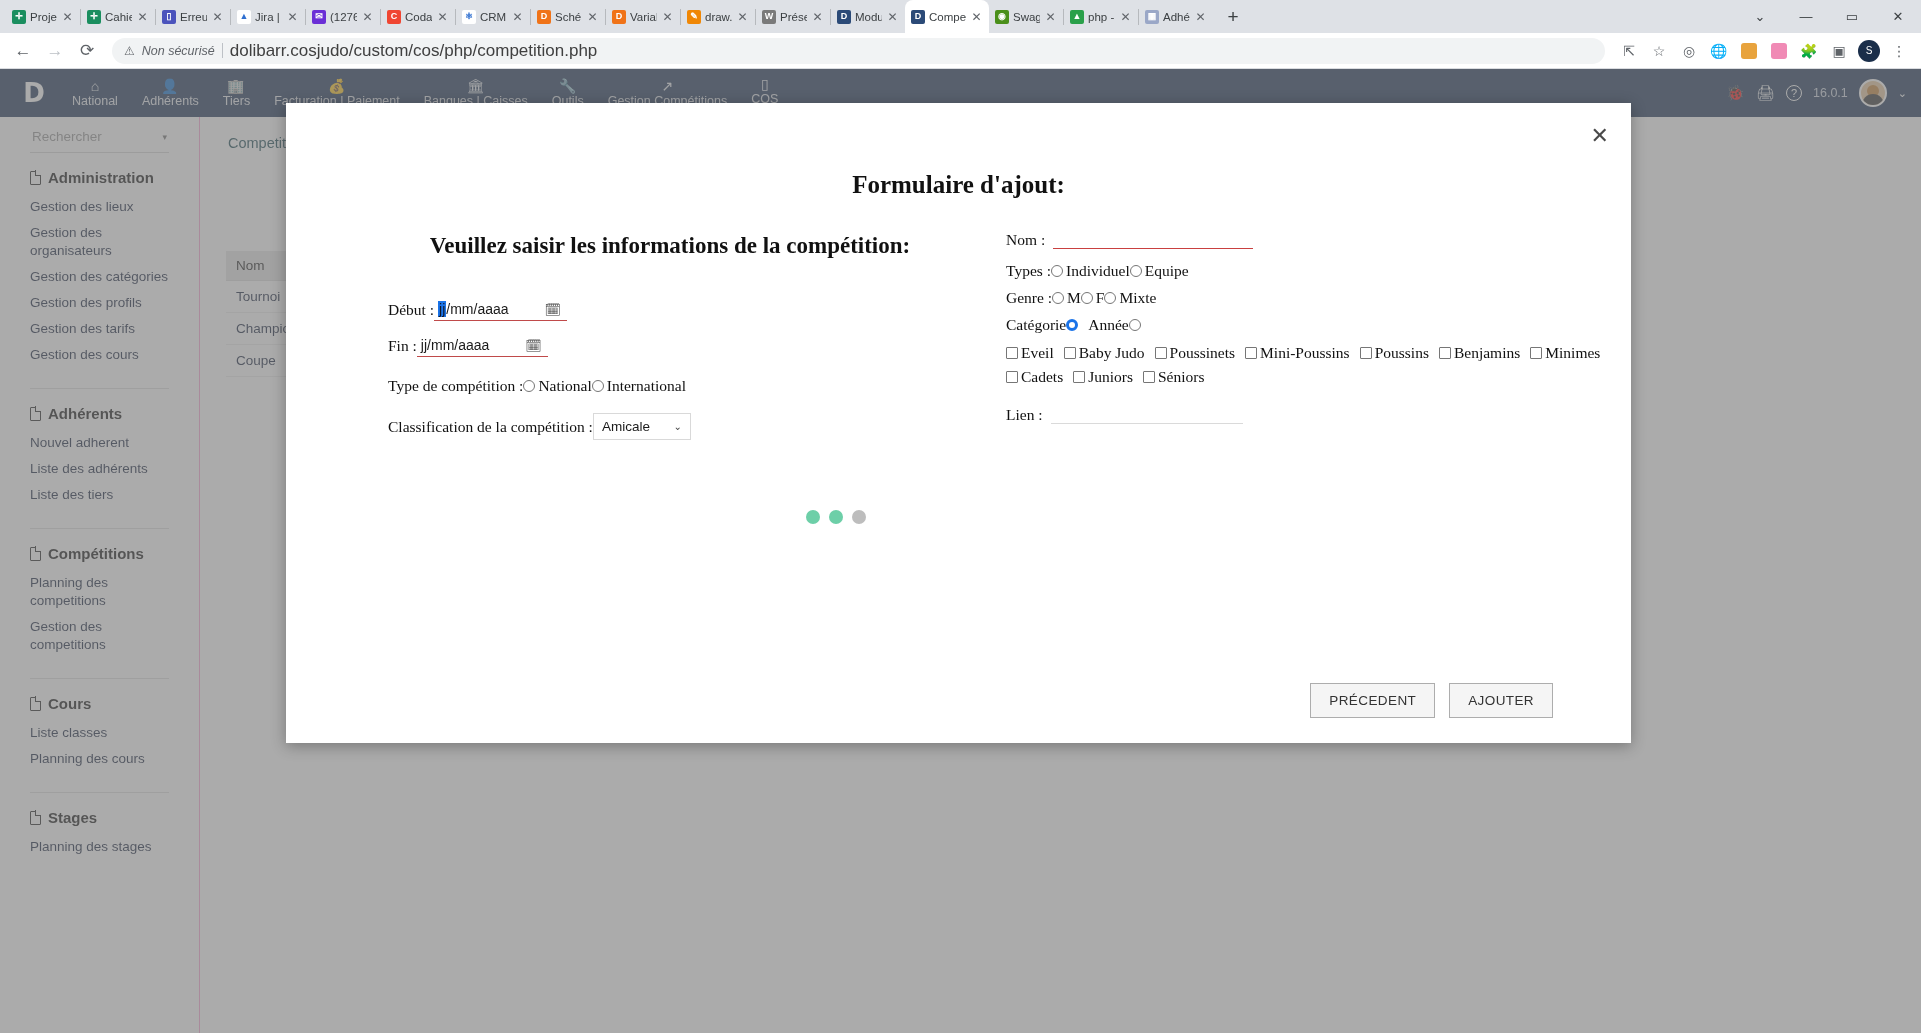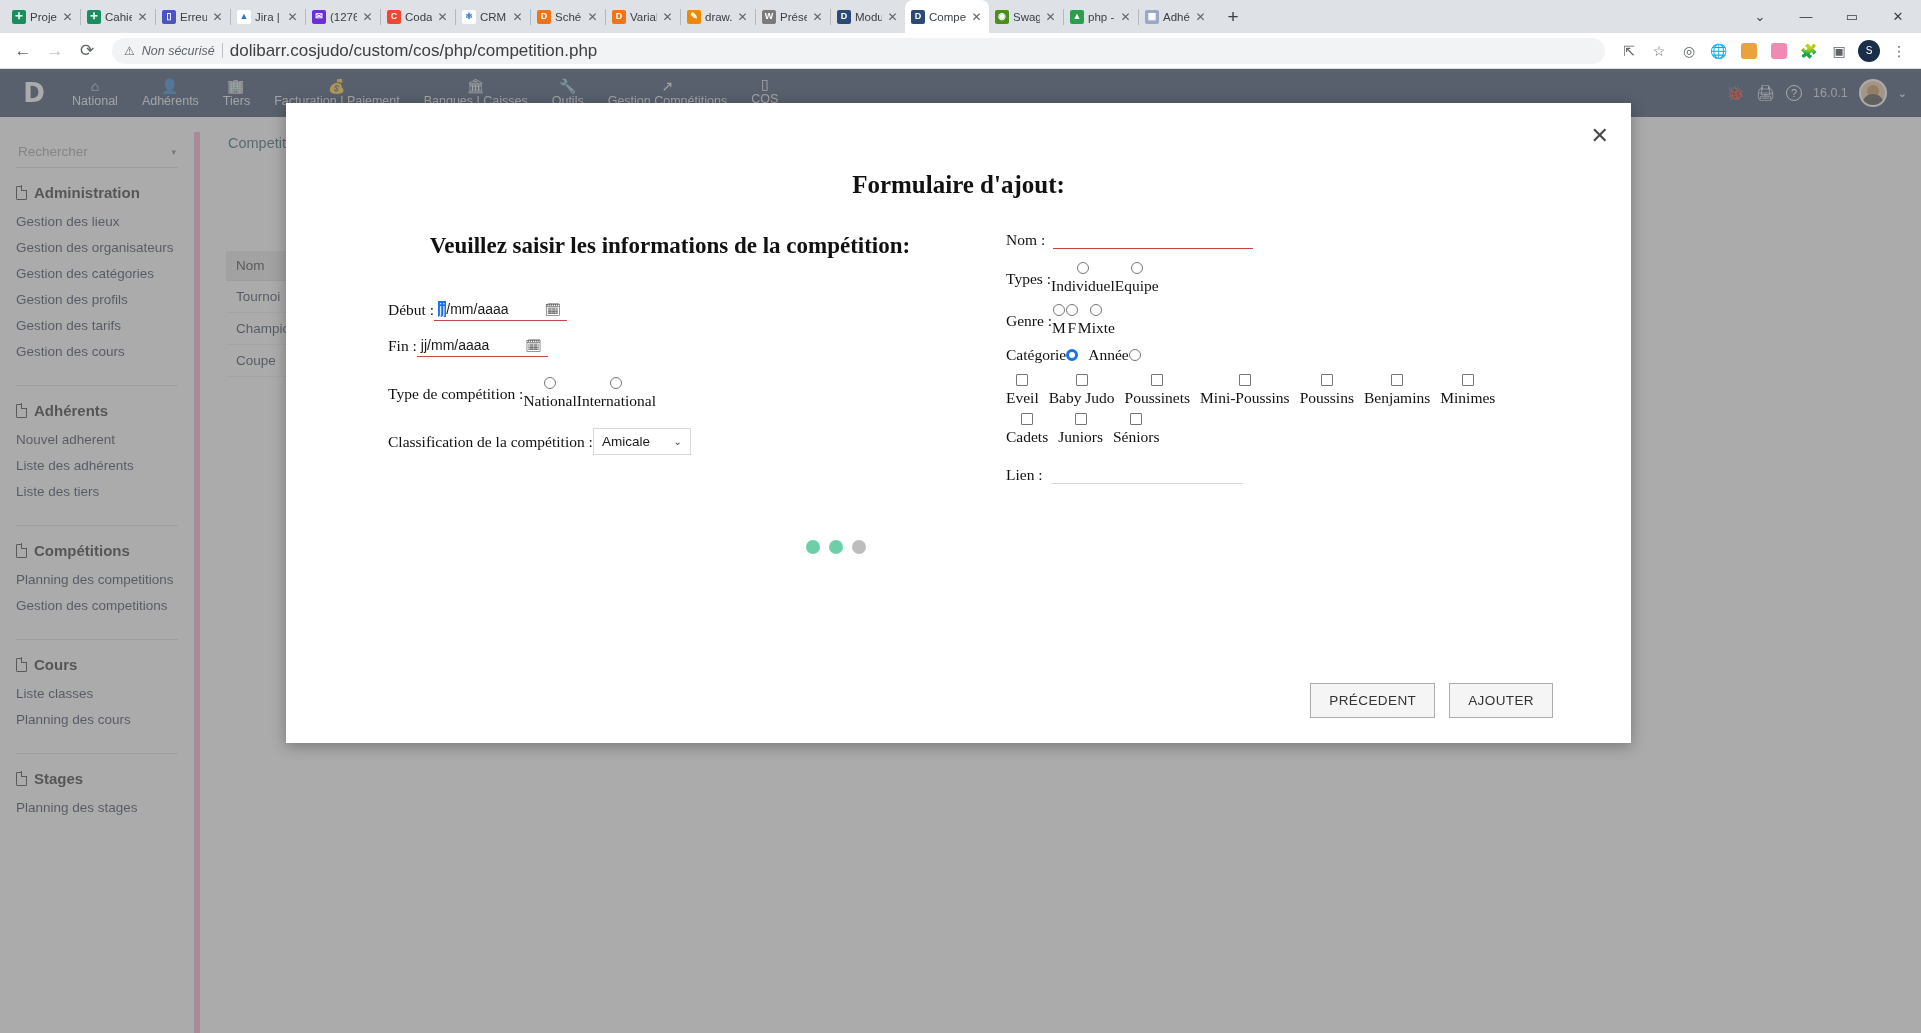--- a/index.html
+++ b/index.html
@@ -117,23 +117,22 @@
     justify-content:center; overflow:hidden; position:relative;
   }
   #user-av .head { width:12px; height:12px; border-radius:50%; background:#c8883f; position:absolute; top:4px; }
   #user-av .body { width:22px; height:11px; border-radius:11px 11px 0 0; background:#3b3b3b; position:absolute; bottom:0; }
   #caret-user { font-size:11px; color:#fff; }
 
   #body-area { display:flex; height:calc(100% - 48px); }
 
   
   #sidebar {
-    width:200px; flex:0 0 200px; background:#fff; padding:0 16px;
-    border-right:6px solid #f9a8d4;
-    margin-top:15px;
+    width:200px; flex:0 0 200px; background:#fff; padding:0 30px;
+    border-right:1px solid #f9a8d4;
   }
   #search-box {
     display:flex; align-items:center; justify-content:space-between;
     border-bottom:1px solid #d8d8d8; padding:12px 2px 8px 2px;
   }
   #search-box .sb-ph { color:#9a9a9a; font-size:13.5px; }
   #search-box .sb-car { color:#7a7a7a; font-size:9px; }
   .side-group { padding-top:14px; }
   .side-group + .side-group { border-top:1px solid #e0e0e0; margin-top:10px; }
   .side-head {
@@ -198,32 +197,32 @@
     font-family:"Liberation Serif", serif; font-size:15.5px; color:#111;
     margin-bottom:14px;
   }
   .lbl { font-family:"Liberation Serif", serif; font-size:15.5px; color:#111; white-space:nowrap; }
   .date-field {
     display:flex; align-items:center; gap:36px;
     border:none; border-bottom:1px solid #c04a4a;
     padding:2px 6px 3px 4px; min-width:124px;
     font-family:"Liberation Sans", sans-serif; font-size:14px; color:#1a1a1a;
   }
-  .date-field .dd-sel { background:#1a73e8; color:#e5e5e5; padding:0 1px;text-decoration:underline; }
+  .date-field .dd-sel { background:#1a73e8; color:#0f172a; padding:0 1px;text-decoration:underline; }
   .cal-ico { font-size:13px; color:#333; }
   .radio {
     width:12px; height:12px; border:1.4px solid #767676; border-radius:50%;
     display:inline-block; flex:0 0 12px; background:#fff; position:relative;
   }
   .radio.checked { border-color:#1a73e8; border-width:3.5px; background:#fff; }
   .cbx {
     width:12px; height:12px; border:1.4px solid #767676; border-radius:1px;
     display:inline-block; flex:0 0 12px; background:#fff;
   }
-  .opt { display:flex; align-items:center; gap:3px; font-family:"Liberation Serif", serif; font-size:15.5px; color:#111;flex-direction:column; }
+  .opt { display:flex; align-items:center; gap:3px; font-family:"Liberation Serif", serif; font-size:15.5px; color:#111; }
   .select-box {
     border:1px solid #d9d9d9; background:#fff; min-width:98px;
     display:flex; align-items:center; justify-content:space-between;
     padding:5px 8px; font-family:"Liberation Sans", sans-serif;
     font-size:13.5px; color:#1a1a1a;
   }
   .select-box .sc { font-size:10px; color:#444; }
 
   #nom-row { display:flex; align-items:flex-end; gap:8px; margin-bottom:13px; }
   #nom-input {

